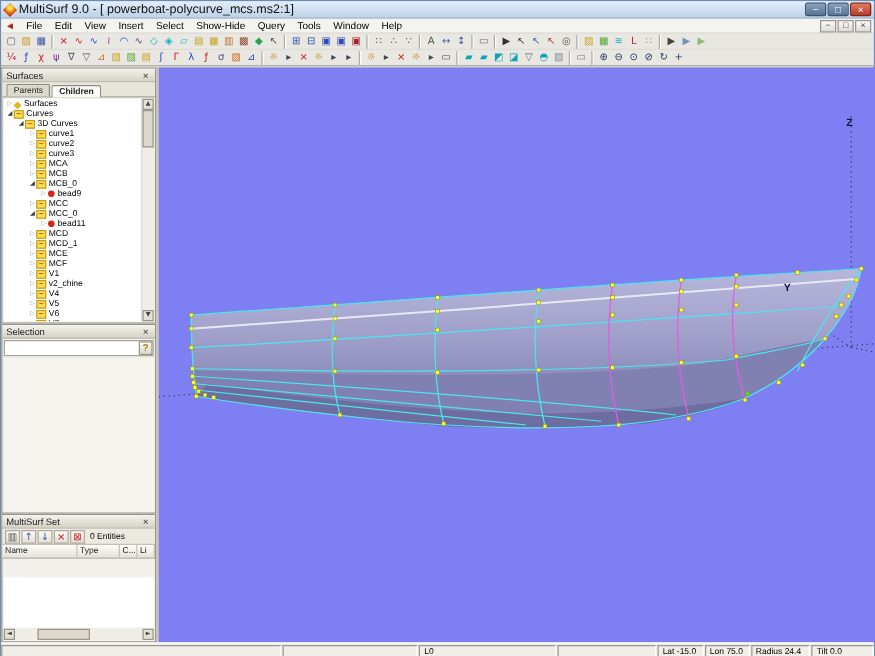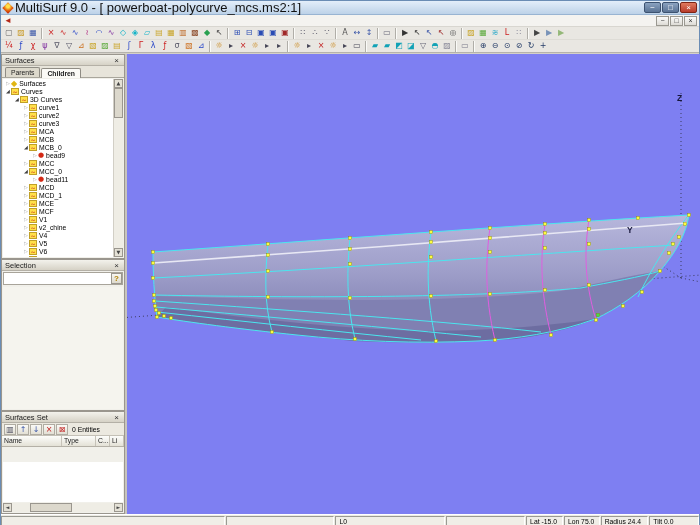--- a/index.html
+++ b/index.html
@@ -7,21 +7,21 @@
   body { font-family:"Liberation Sans", sans-serif; font-size:8px; background:#d4d0c8; }
   #app { position:relative; width:700px; height:525px; border:1px solid #6a8cb4; background:#d4d0c8; }
 
   
   #titlebar { position:absolute; left:0; top:0; width:100%; height:14px;
     background:linear-gradient(#e3eefa,#bdd2e8); border-bottom:1px solid #98b4d2;
     display:flex; align-items:center; padding:0 2px; }
   #app-icon { width:8px; height:8px; margin:0 3px 0 1px;
     background:radial-gradient(circle at 35% 35%, #ffe14a 20%, #e86a10 55%, #b81800);
     transform:rotate(45deg); flex:0 0 auto; }
-  #title-text { font-size:13px; color:#111; white-space:nowrap; flex:1 1 auto; }
+  #title-text { font-size:10px; color:#111; white-space:nowrap; flex:1 1 auto; }
   .winbtns { display:flex; gap:1px; }
   .winbtn { width:17px; height:11px; border-radius:2px; color:#fff; font-size:8px; line-height:10px;
     text-align:center; border:1px solid #3c5270; background:linear-gradient(#8aa2c0,#5a7394); }
   .winbtn.close { background:linear-gradient(#e07a5f,#b83c2c); border-color:#7e2415; }
 
   
   #menubar { position:absolute; left:0; top:14px; width:100%; height:12px; background:#f4f3f0;
     border-bottom:1px solid #d8d6d0; display:flex; align-items:center; }
   #menu-app-icon { color:#b42818; font-size:8px; margin:0 4px 0 3px; line-height:11px; }
   .menu-item { padding:0 5px; font-size:8px; color:#000; line-height:11px; }
@@ -111,20 +111,32 @@
     <span id="title-text">MultiSurf 9.0 - [ powerboat-polycurve_mcs.ms2:1]</span>
     <span class="winbtns">
       <span class="winbtn">−</span>
       <span class="winbtn">□</span>
       <span class="winbtn close">×</span>
     </span>
   </div>
 
   <div id="menubar">
     <span id="menu-app-icon">◄</span>
+    <span id="menu-items" style="display:flex">
+        <span class="menu-item">File</span>
+        <span class="menu-item">Edit</span>
+        <span class="menu-item">View</span>
+        <span class="menu-item">Insert</span>
+        <span class="menu-item">Select</span>
+        <span class="menu-item">Show-Hide</span>
+        <span class="menu-item">Query</span>
+        <span class="menu-item">Tools</span>
+        <span class="menu-item">Window</span>
+        <span class="menu-item">Help</span>
+      </span>
     <span id="mdi-btns">
       <span class="mdibtn">−</span>
       <span class="mdibtn">□</span>
       <span class="mdibtn">×</span>
     </span>
   </div>
 
   <div id="toolbar1" class="toolbar">
       <span class="tbgroup">
         <span class="tbi" style="color: rgb(102, 102, 102);">▢</span>
@@ -400,21 +412,21 @@
         <span class="panel-x">×</span>
       </div>
       <div id="prop-strip">
         <span id="prop-help">?</span>
       </div>
       <div id="prop-body"></div>
     </div>
 
     <div id="panel-selection" class="panel">
       <div class="panel-hdr">
-        <span class="panel-title">Surfaces Set</span>
+        <span class="panel-title">MultiSurf Set</span>
         <span class="panel-x">×</span>
       </div>
       <div id="sel-toolbar">
         <span id="sel-tb-icons" style="display:flex">
             <span class="sel-tbi" style="color: rgb(85, 85, 102);">▥</span>
             <span class="sel-tbi" style="color: rgb(58, 86, 168);">↑</span>
             <span class="sel-tbi" style="color: rgb(58, 86, 168);">↓</span>
             <span class="sel-tbi" style="color: rgb(194, 32, 32);">×</span>
             <span class="sel-tbi" style="color: rgb(194, 32, 32);">⊠</span>
           </span>

